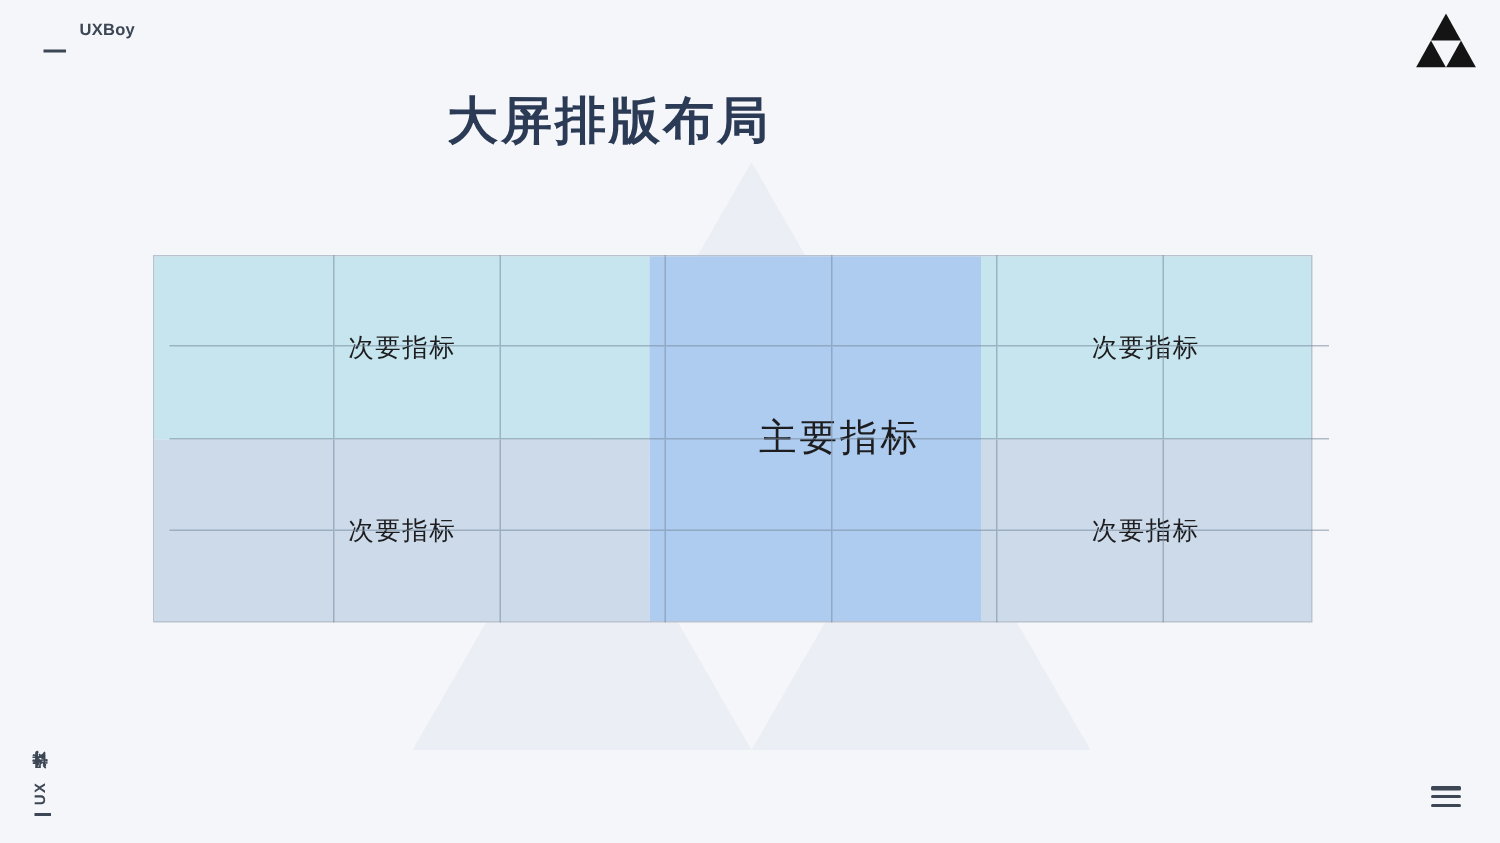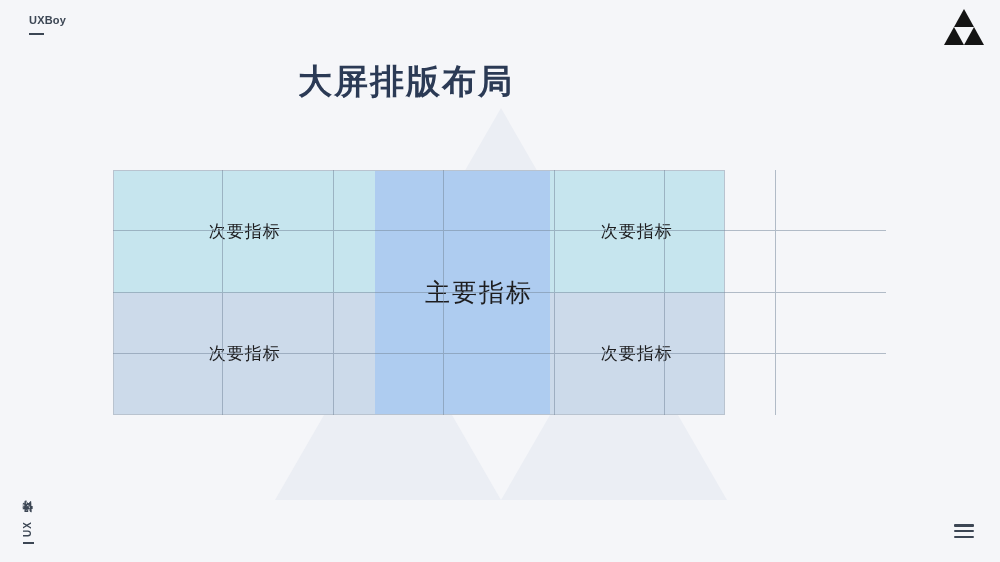--- a/index.html
+++ b/index.html
@@ -44,20 +44,21 @@
     top: 14px;
     z-index: 5;
   }
   #brand .brand-text {
     font-size: 11px;
     font-weight: 700;
     letter-spacing: 0.2px;
     color: #3c4654;
     line-height: 13px;
     white-space: nowrap;
+    margin-left: 24px;
   }
   #brand .brand-rule {
     margin-top: 6px;
     width: 15px;
     height: 2px;
     background: #3c4654;
   }
 
   #logo-mark {
     position: absolute;
@@ -80,23 +81,23 @@
     font-weight: 700;
     letter-spacing: 2px;
     color: #2b3a55;
     z-index: 4;
     line-height: 48px;
   }
 
   
   #layout-grid {
     position: absolute;
-    left: 113px;
+    left: 102px;
     top: 170px;
-    width: 612px;
+    width: 773px;
     height: 245px;
     z-index: 3;
     display: grid;
     grid-template-columns: repeat(7, 1fr);
     grid-template-rows: repeat(4, 1fr);
     border: 1px solid #b9c3cf;
   }
 
   
   #grid-lines {

